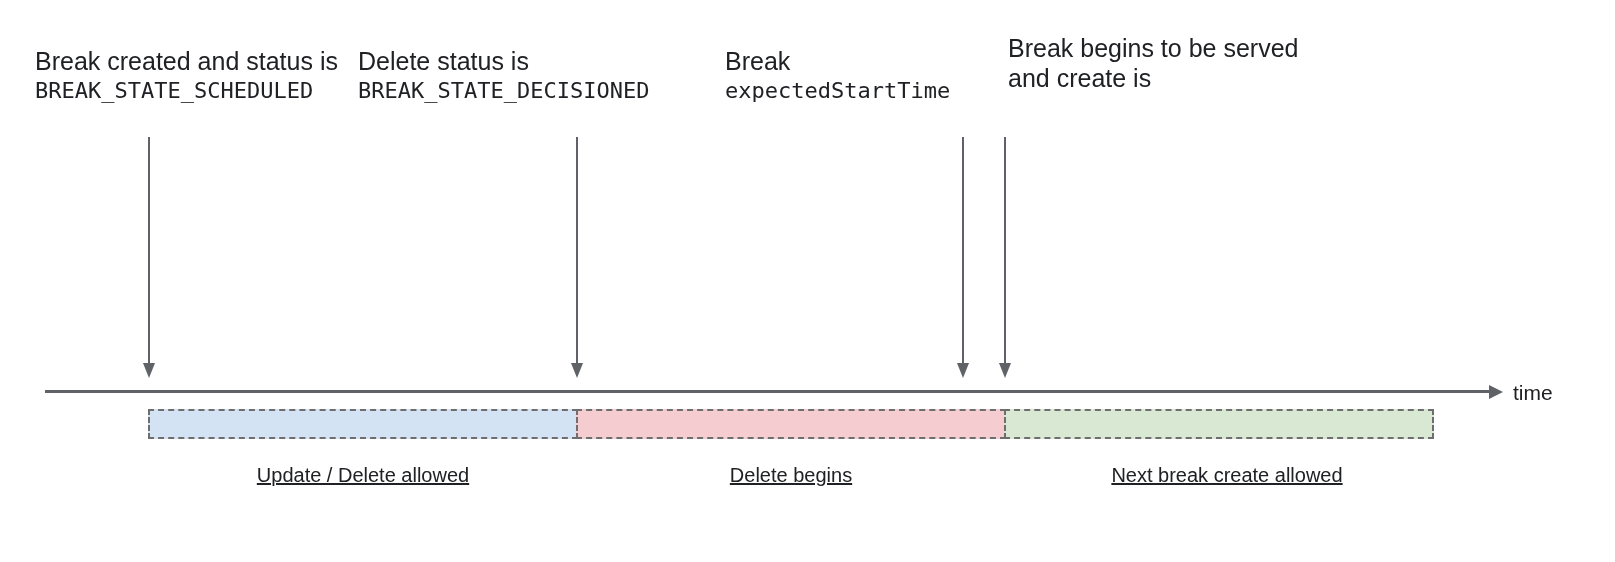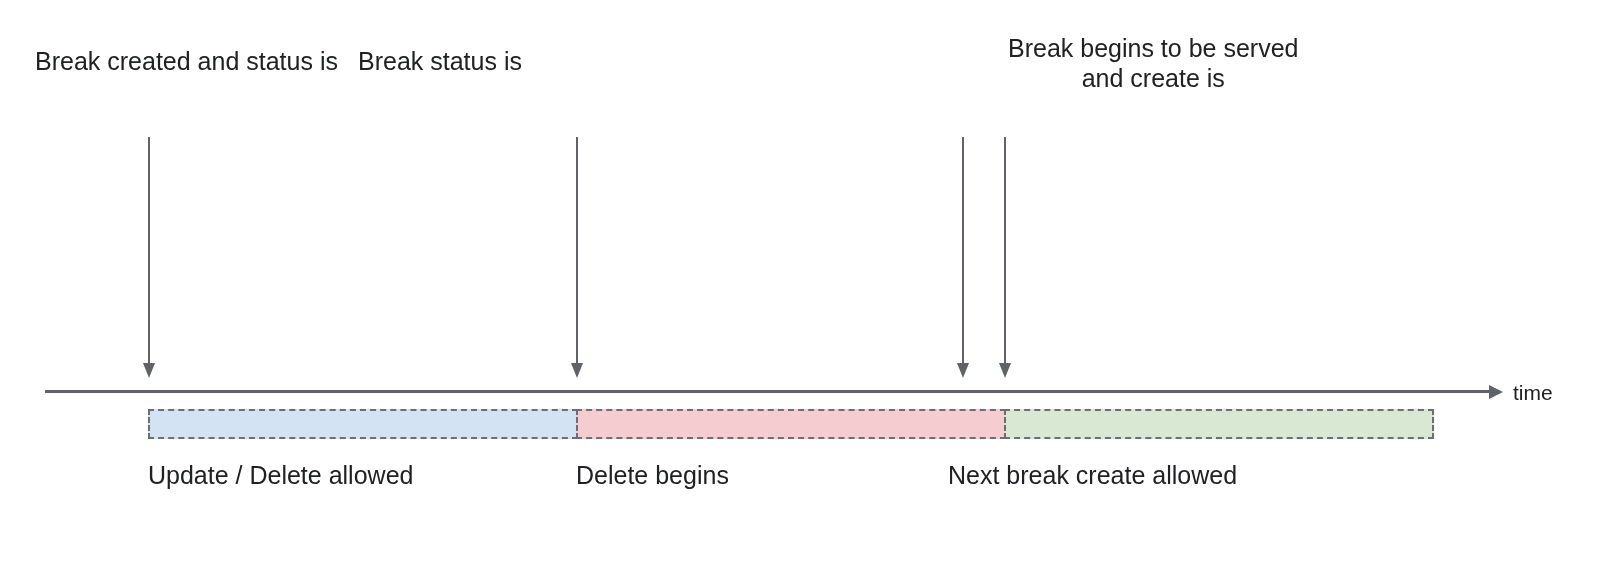--- a/index.html
+++ b/index.html
@@ -22,21 +22,21 @@
   }
   .annotation .code {
     display: block;
     font-family: "DejaVu Sans Mono", "Liberation Mono", monospace;
     font-size: 22px;
     line-height: 30px;
   }
   .ann-1 { left: 35px;   top: 46px; }
   .ann-2 { left: 358px;  top: 46px; }
   .ann-3 { left: 725px;  top: 46px; }
-  .ann-4 { left: 1008px; top: 33px; text-align: center; }
+  .ann-4 { left: 1008px; top: 33px; }
 
   
   .arrow {
     position: absolute;
     top: 137px;
     width: 2px;
     height: 226px;
     background: #5f6368;
   }
   .arrow::after {
@@ -94,41 +94,49 @@
   }
   .seg-1 { left: 148px; }
   .seg-2 { left: 576px; }
   .seg-3 { left: 1004px; }
 
   
   .phase-label {
     position: absolute;
     top: 460px;
     width: 430px;
-    font-size: 25px;
+    text-align: center;
+    font-size: 20px;
     line-height: 30px;
     white-space: nowrap;
+    text-decoration: underline;
   }
   .pl-1 { left: 148px; }
   .pl-2 { left: 576px; }
-  .pl-3 { left: 948px; }
+  .pl-3 { left: 1012px; }
 </style>
 </head>
 <body>
 
 <div class="canvas">
 
   <div class="annotation ann-1">
     <span>Break created and status is</span>
+    <span class="code">BREAK_STATE_SCHEDULED</span>
   </div>
 
   <div class="annotation ann-2">
-    <span>Break status is</span>
+    <span>Delete status is</span>
+    <span class="code">BREAK_STATE_DECISIONED</span>
   </div>
 
+  <div class="annotation ann-3">
+    <span>Break</span>
+    <span class="code">expectedStartTime</span>
+  </div>
 
   <div class="annotation ann-4">
     <span>Break begins to be served</span><br>
     <span>and create is</span>
   </div>
 
   <div class="arrow arr-1"></div>
   <div class="arrow arr-2"></div>
   <div class="arrow arr-3"></div>
   <div class="arrow arr-4"></div>

